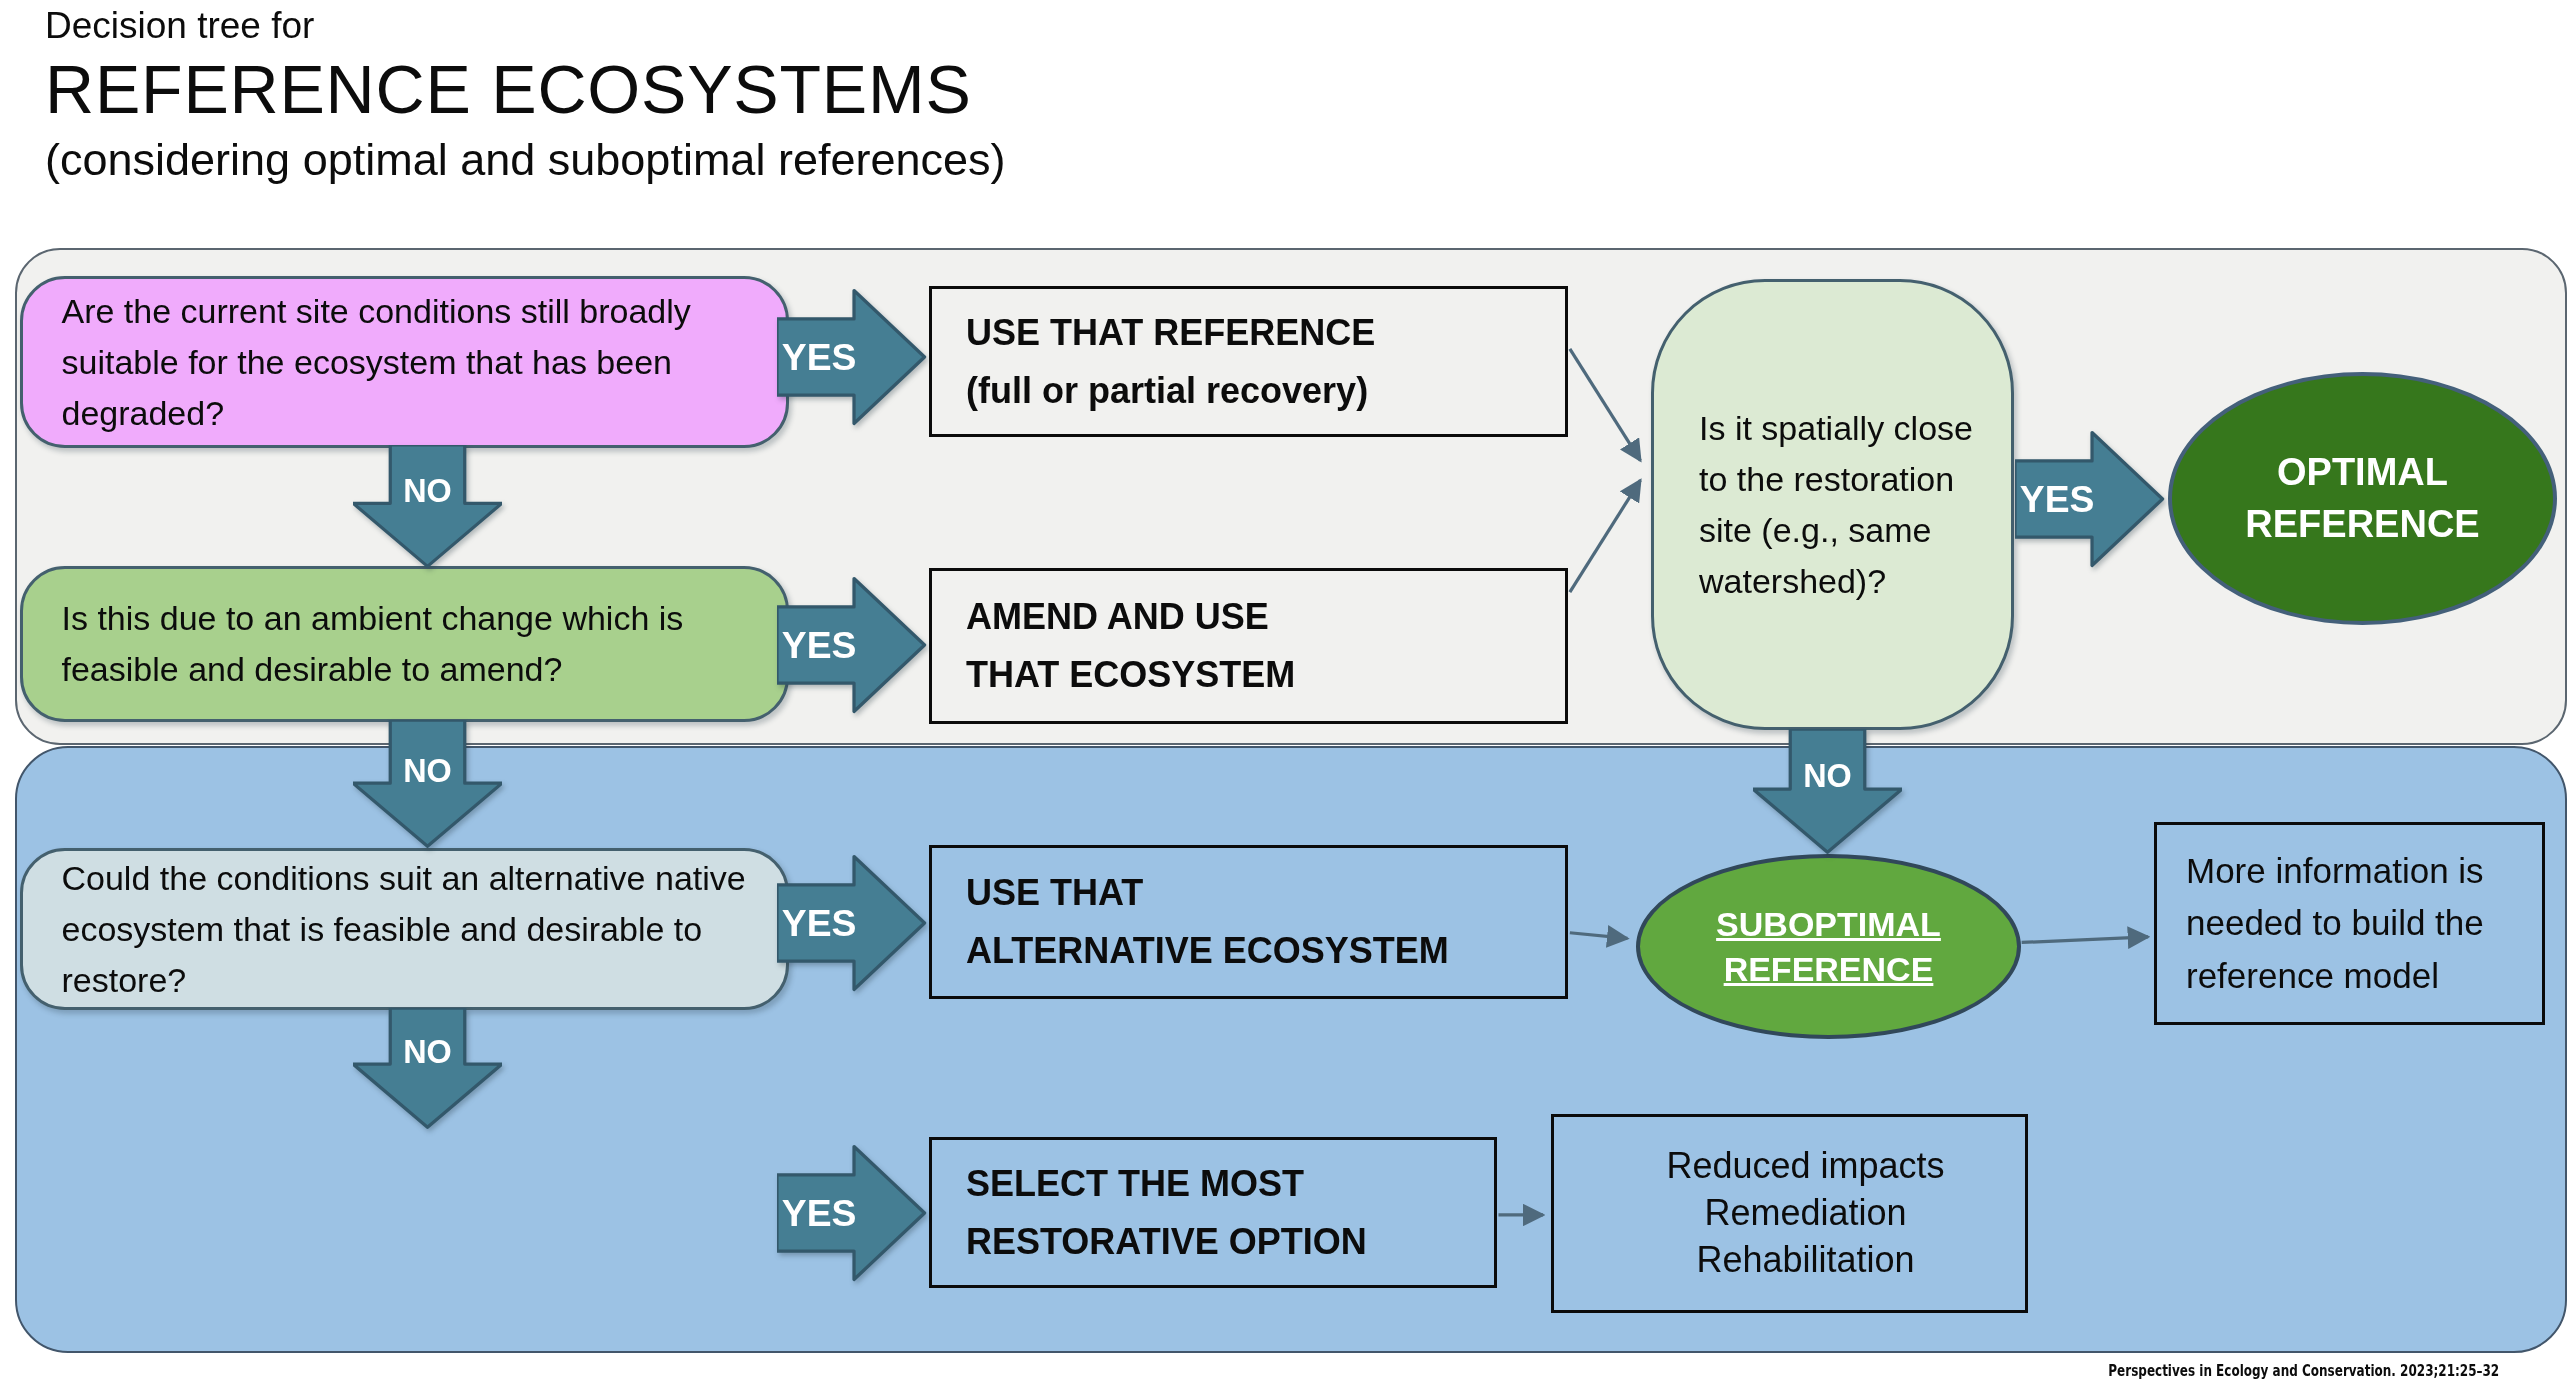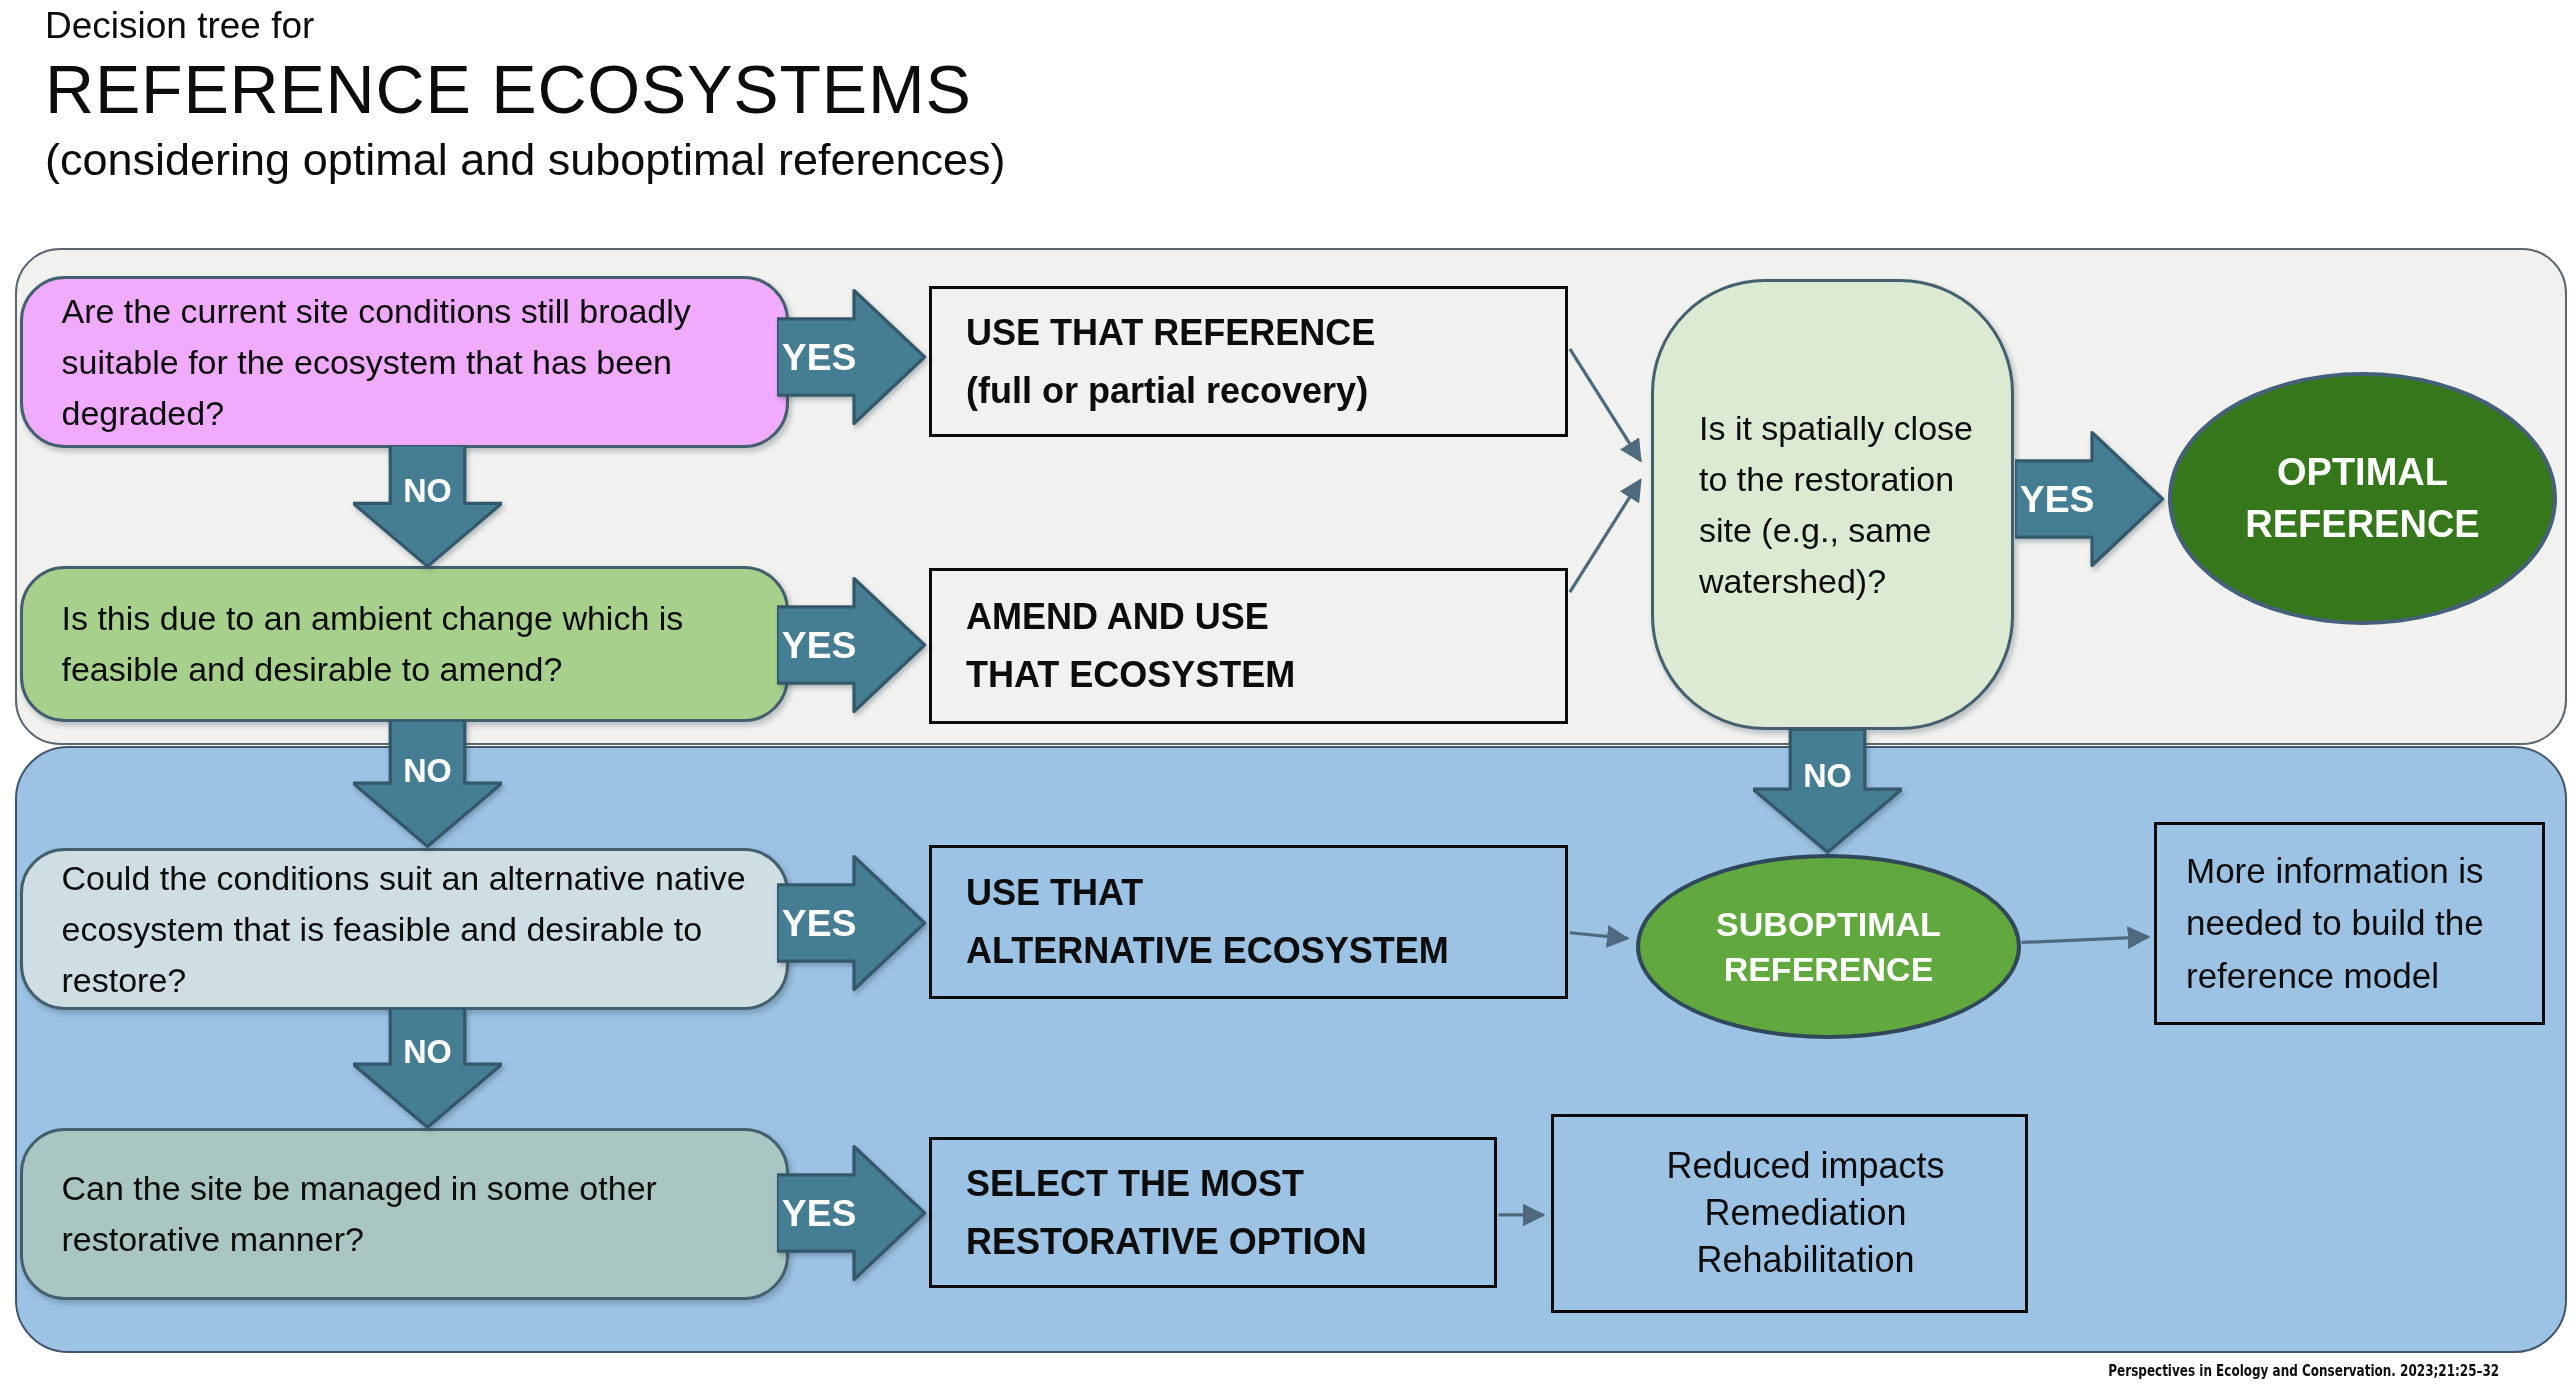--- a/index.html
+++ b/index.html
@@ -42,21 +42,21 @@
     display:flex;flex-direction:column;justify-content:center;
     font-size:35px;line-height:1.5;padding-left:29px;font-weight:400;}
   #more-info{left:2154px;top:822px;width:391px;height:203px;}
   #reduced{left:1551px;top:1114px;width:477px;height:199px;font-size:36px;line-height:1.3;padding-left:32px;align-items:center;}
   
   .ellipse{box-sizing:border-box;border-radius:50%;display:flex;flex-direction:column;
     justify-content:center;align-items:center;color:#fff;font-weight:700;text-align:center;}
   #optimal{left:2168px;top:372px;width:389px;height:253px;background:#36771c;
     border:4px solid #44607a;font-size:38px;line-height:1.35;}
   #suboptimal{left:1636px;top:854px;width:385px;height:185px;background:#61a83f;
-    border:4px solid #31485a;font-size:34px;line-height:1.3;}
+    border:4px solid #31485a;font-size:34px;line-height:1.3;text-decoration:underline;}
   
   .block-arrow{filter:drop-shadow(2.4px 3.2px 2.4px rgba(30,50,60,.3));}
   .arrow-shape{fill:#457e93;stroke:#33586b;stroke-width:4;stroke-linejoin:round;}
   .arrow-label-yes{font:700 46px "Liberation Sans",sans-serif;fill:#ffffff;}
   .arrow-label-no{font:700 40px "Liberation Sans",sans-serif;fill:#ffffff;}
   #yes1{left:777px;top:288px;}
   #yes2{left:777px;top:576px;}
   #yes3{left:777px;top:854px;}
   #yes4{left:777px;top:1144px;}
   #yes5{left:2015px;top:430px;}
@@ -100,23 +100,20 @@
   </svg>
 
   <div class="abs qbox" id="q1">
     <span>Are the current site conditions still broadly suitable for the ecosystem that has been degraded?</span>
   </div>
   <div class="abs qbox" id="q2">
     <span>Is this due to an ambient change which is feasible and desirable to amend?</span>
   </div>
   <div class="abs qbox" id="q3">
     <span>Could the conditions suit an alternative native ecosystem that is feasible and desirable to restore?</span>
-  </div>
-  <div class="abs qbox" id="q4">
-    <span>Can the site be managed in some other restorative manner?</span>
   </div>
   <div class="abs qbox" id="q-spatial">
     <span>Is it spatially close to the restoration site (e.g., same watershed)?</span>
   </div>
 
   <div class="abs abox" id="b1">
     <div>USE THAT REFERENCE</div>
     <div>(full or partial recovery)</div>
   </div>
   <div class="abs abox" id="b3">

